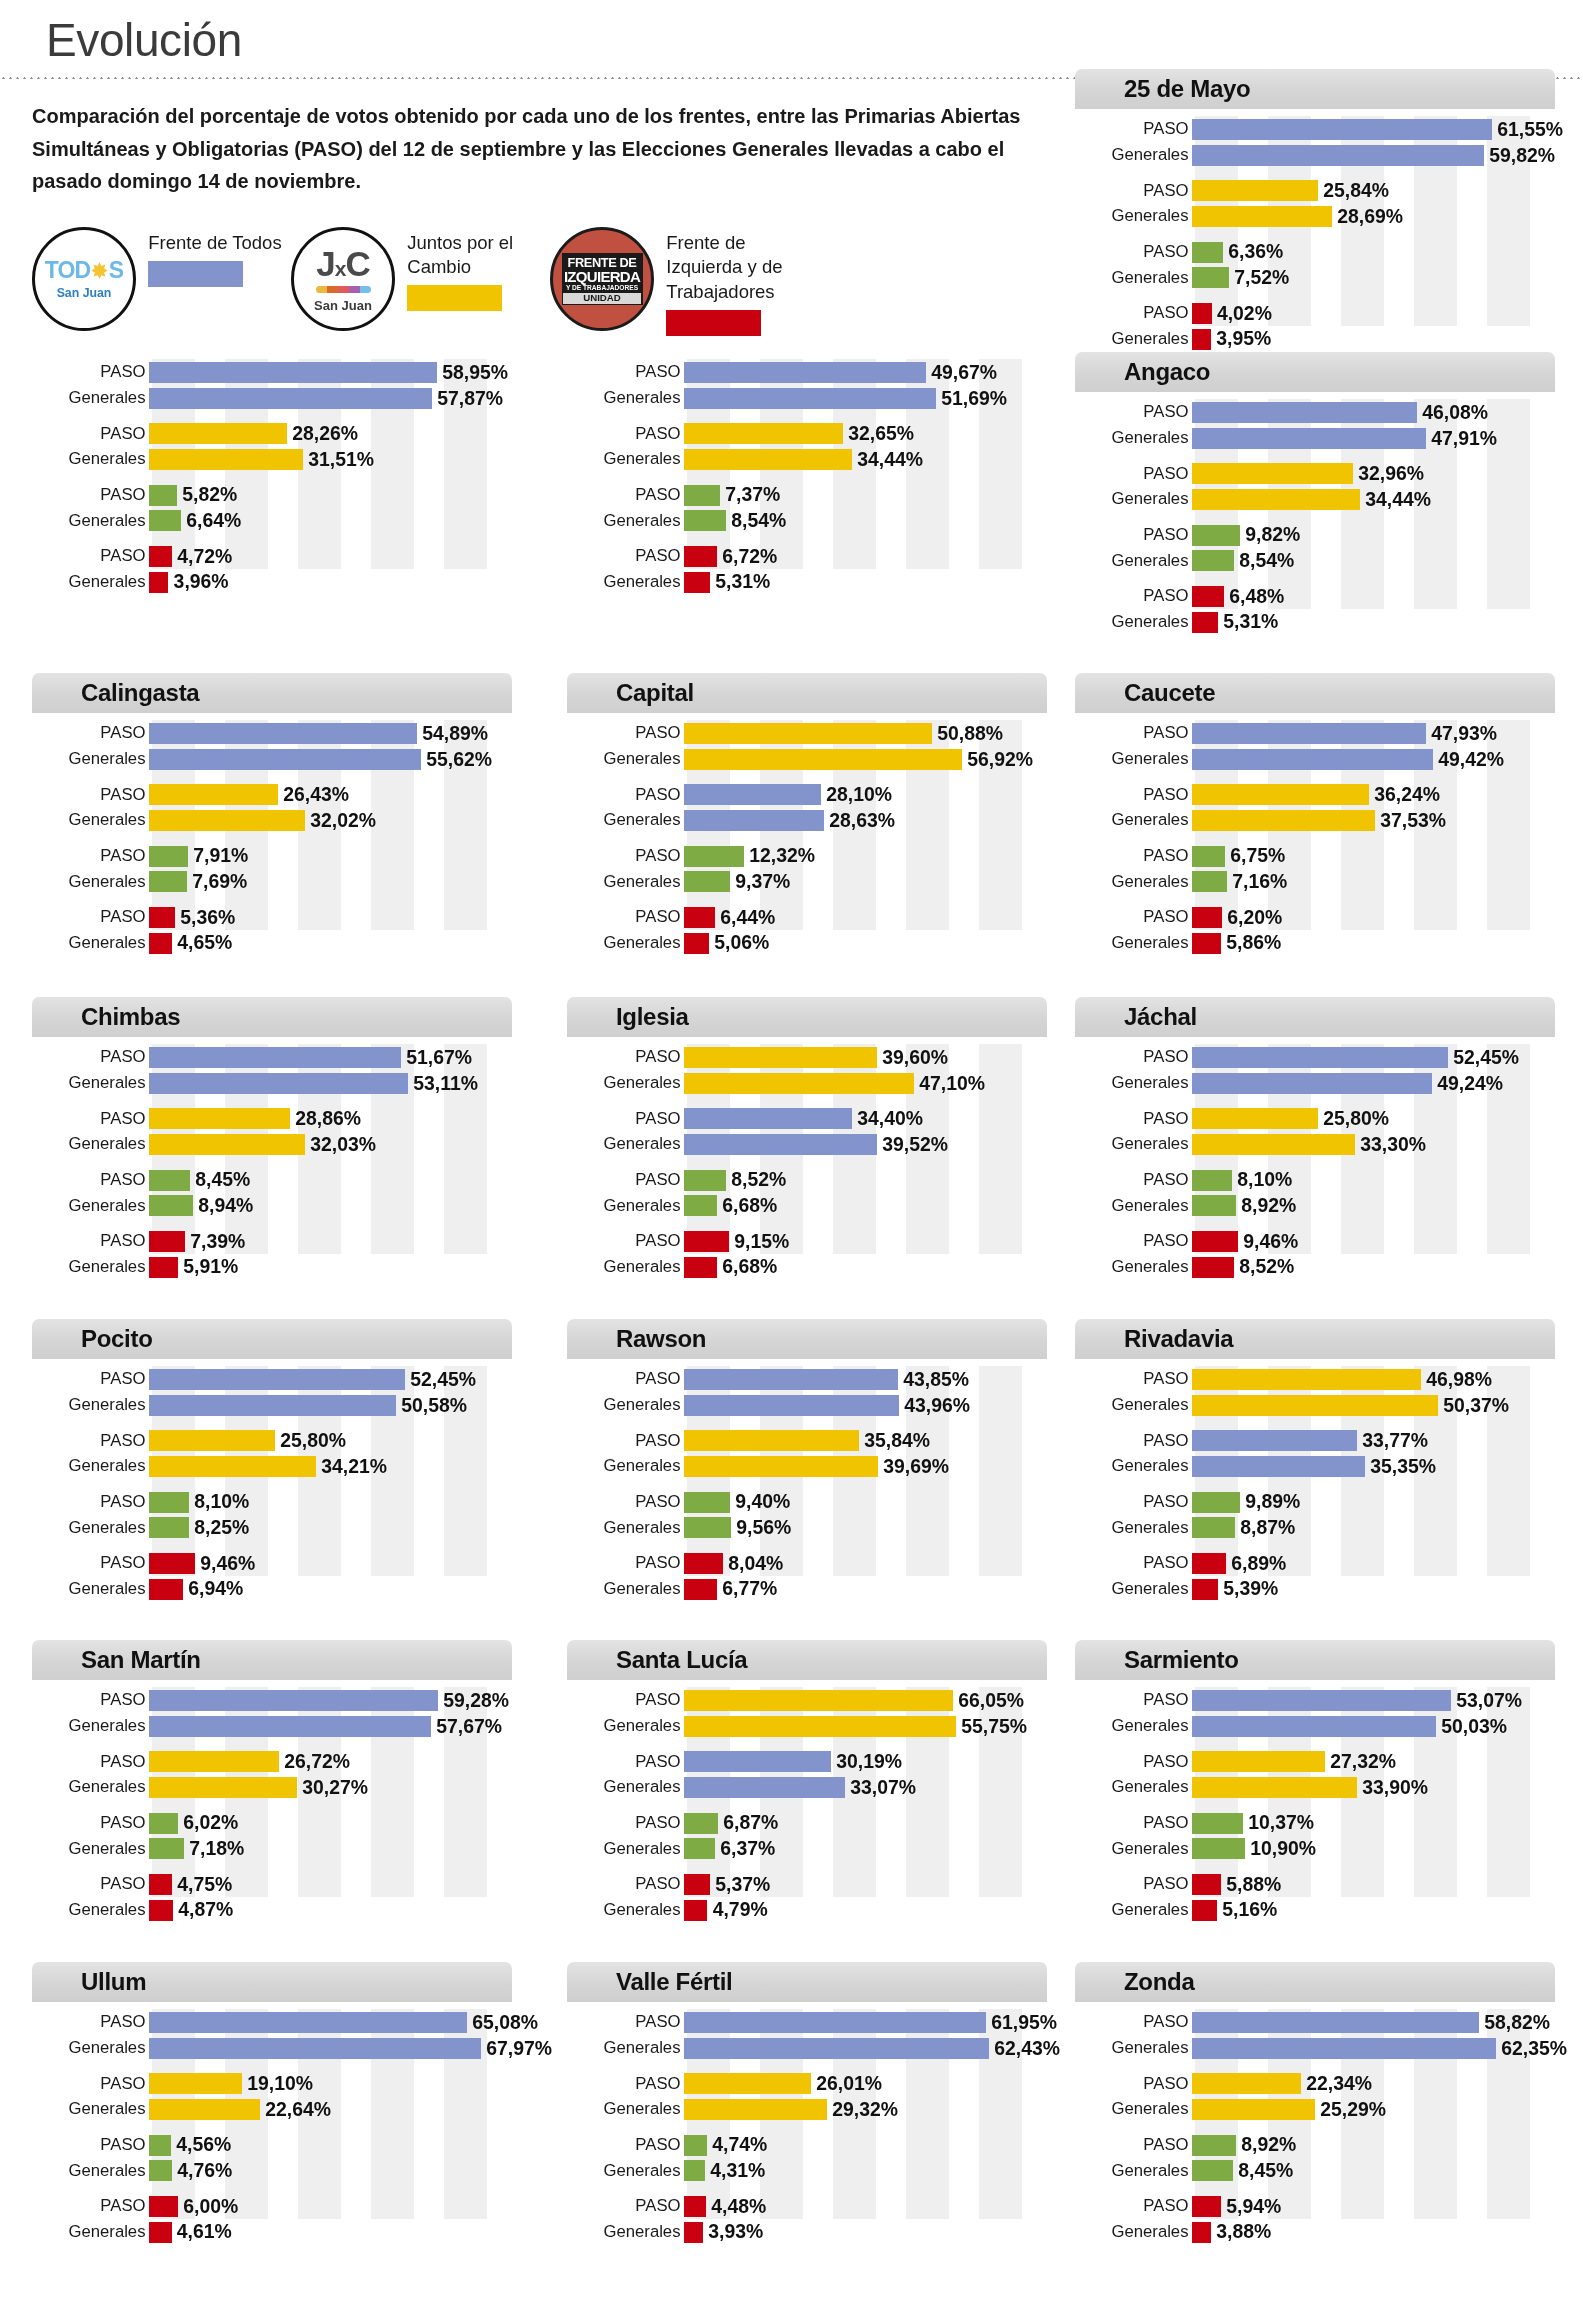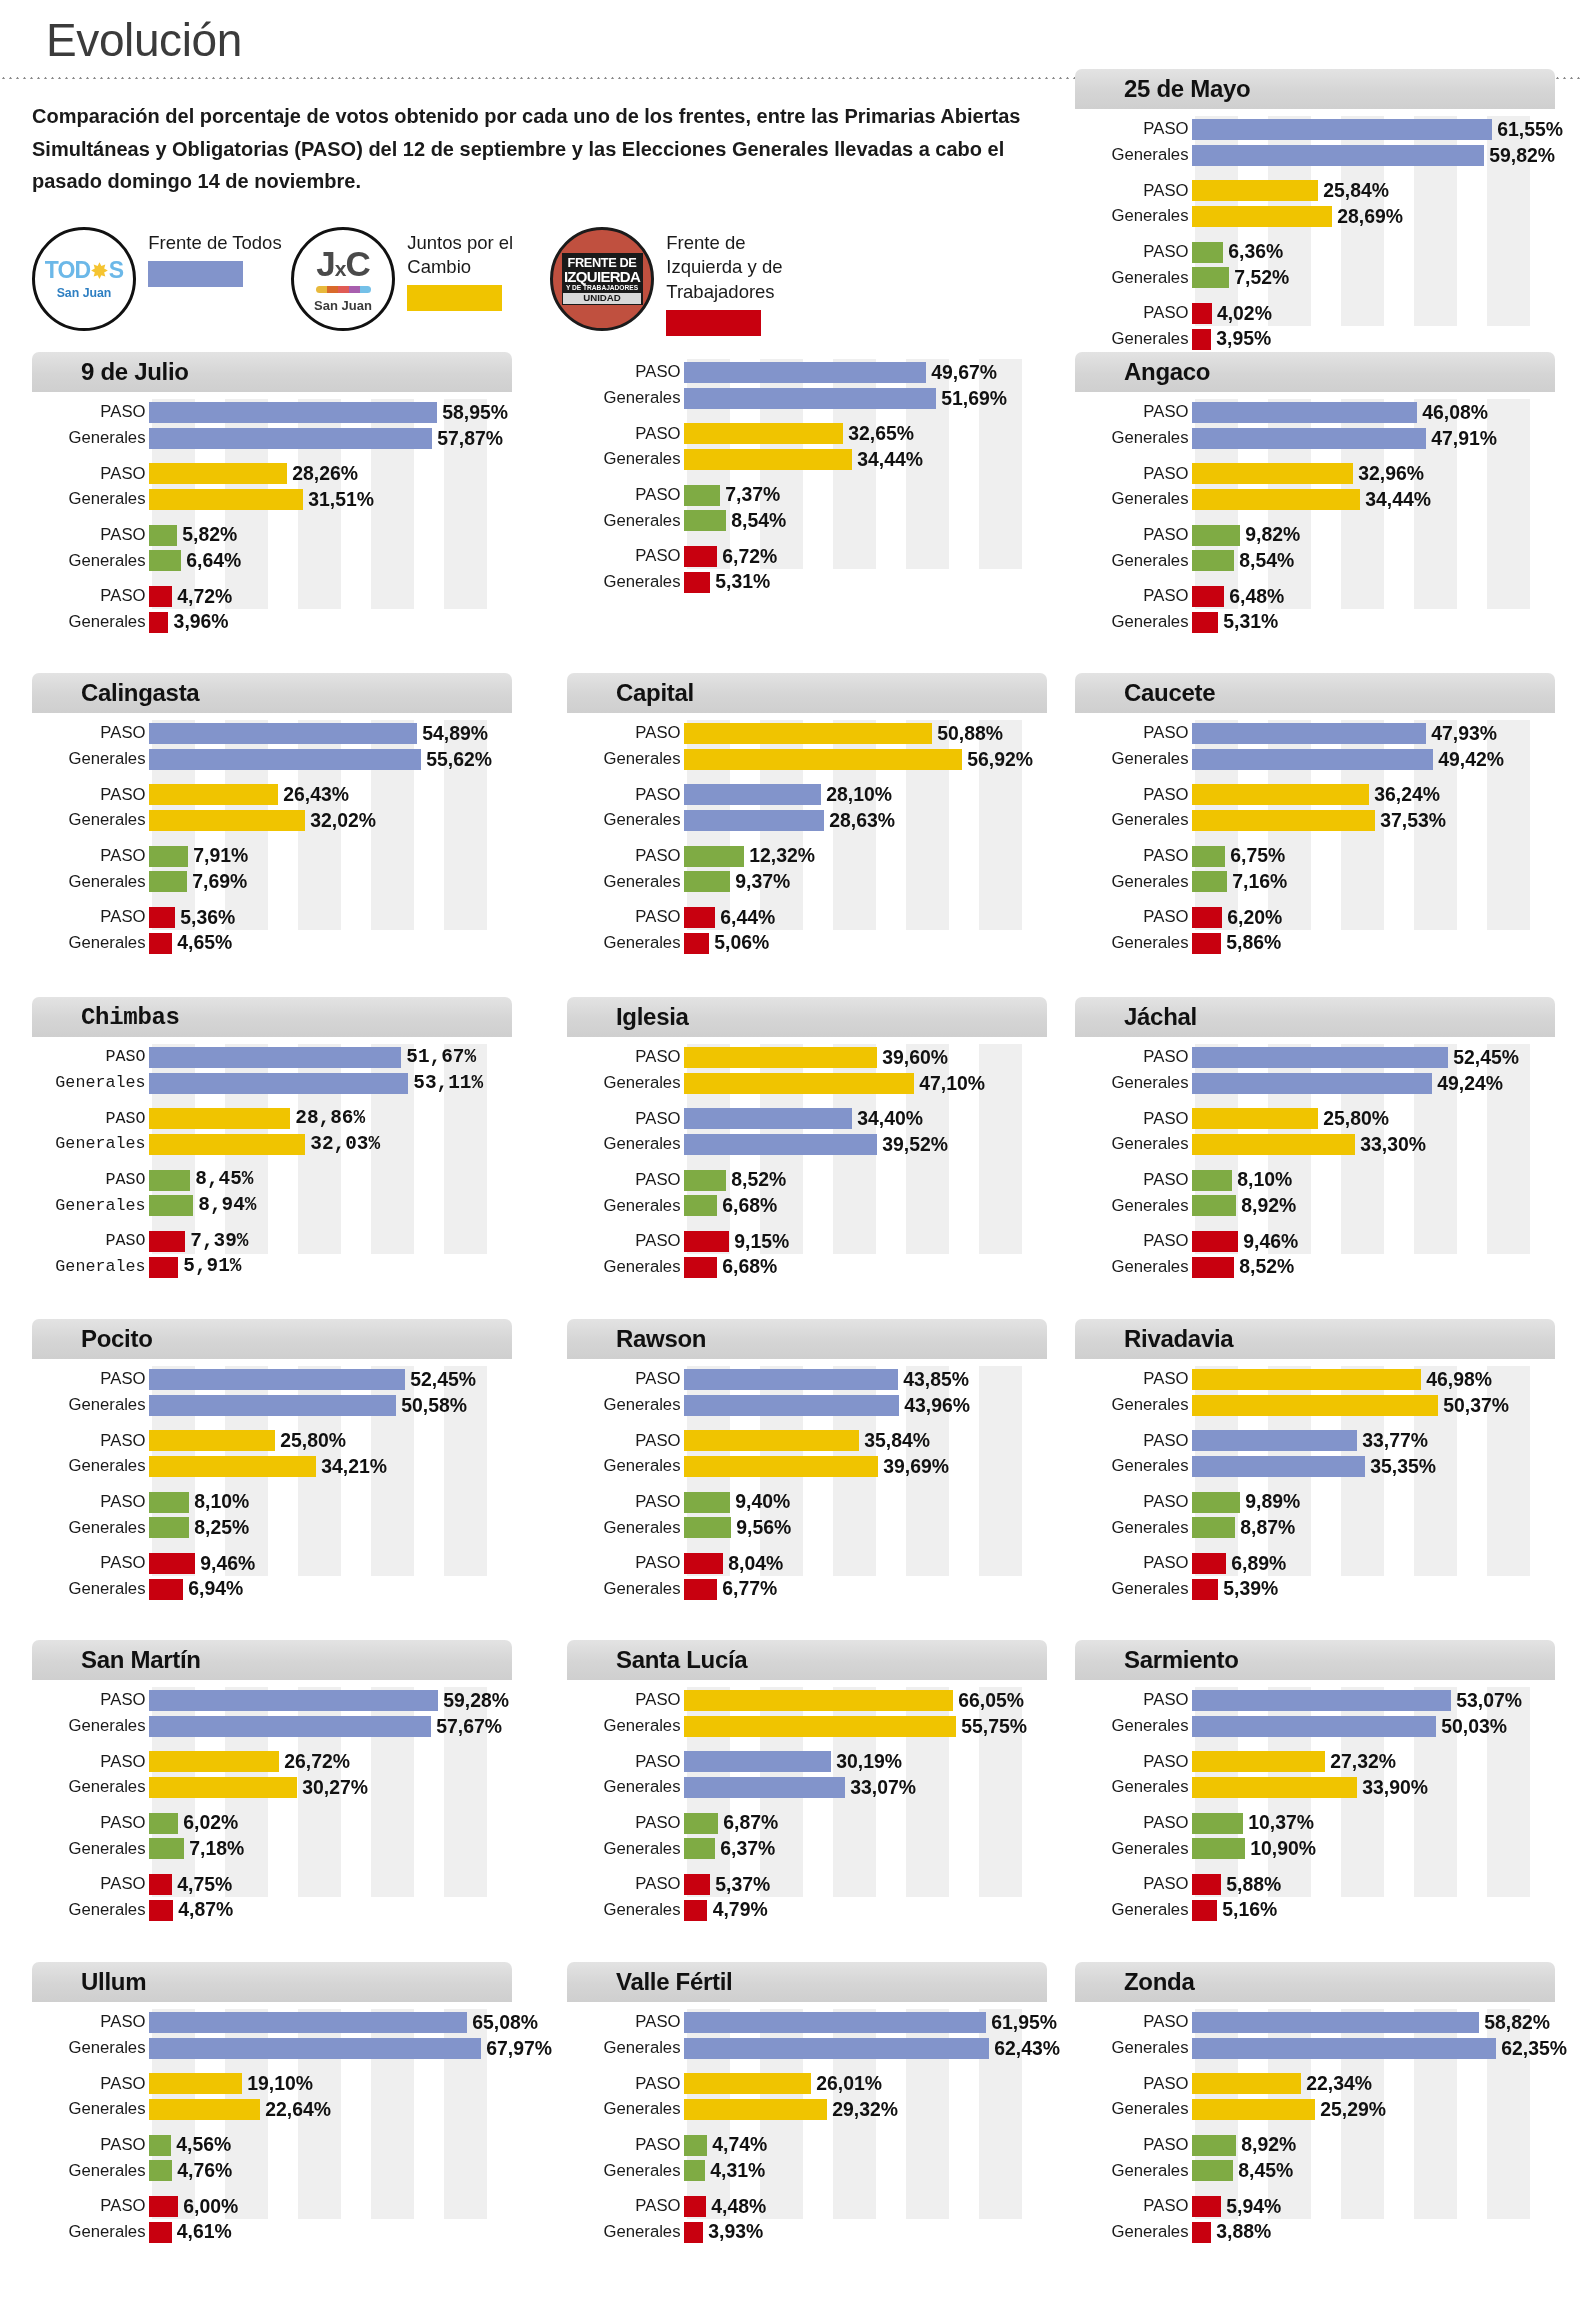--- a/index.html
+++ b/index.html
@@ -252,23 +252,20 @@
               <div class="row">
                 <div class="rlabel">Generales</div>
                 <div class="bar" style="width: 19px; background: rgb(200, 0, 15);"></div>
                 <div class="rval">3,95%</div>
               </div>
             </div>
           </div>
         </div>
       </div>
       <div class="panel" style="left: 32px; top: 352px;">
-        <div class="panel-head">
-          <div class="panel-title">9 de Julio</div>
-        </div>
         <div class="chart">
           <div class="gridbands">
             <i style="left: 0px;"></i>
             <i style="left: 73px;"></i>
             <i style="left: 146px;"></i>
             <i style="left: 219px;"></i>
             <i style="left: 292px;"></i>
           </div>
           <div class="rows">
             <div class="rowgroup">
@@ -632,21 +629,21 @@
               </div>
               <div class="row">
                 <div class="rlabel">Generales</div>
                 <div class="bar" style="width: 29px; background: rgb(200, 0, 15);"></div>
                 <div class="rval">5,86%</div>
               </div>
             </div>
           </div>
         </div>
       </div>
-      <div class="panel" style="left: 32px; top: 997px; font-family: Liberation Mono, monospace;">
+      <div class="panel" style="left: 32px; top: 997px;">
         <div class="panel-head">
           <div class="panel-title">Chimbas</div>
         </div>
         <div class="chart">
           <div class="gridbands">
             <i style="left: 0px;"></i>
             <i style="left: 73px;"></i>
             <i style="left: 146px;"></i>
             <i style="left: 219px;"></i>
             <i style="left: 292px;"></i>

